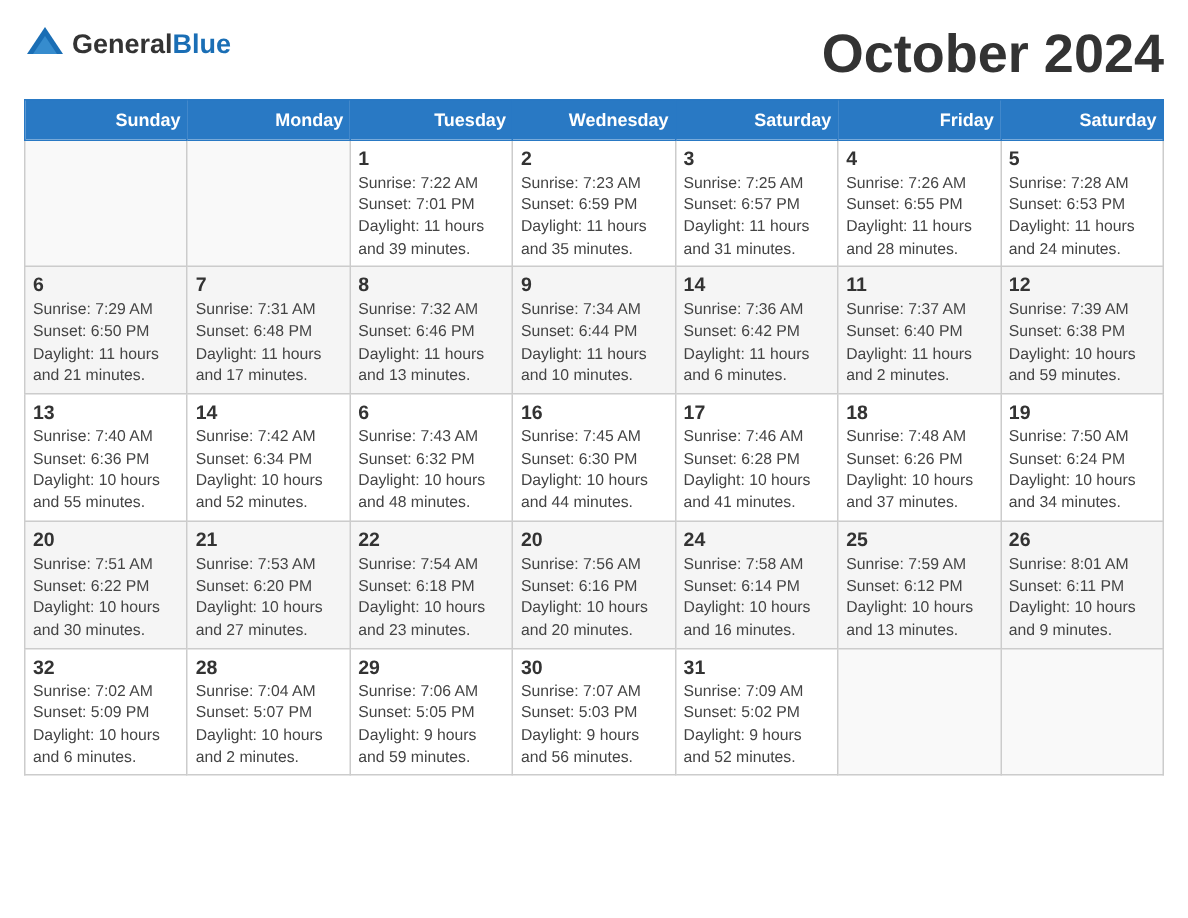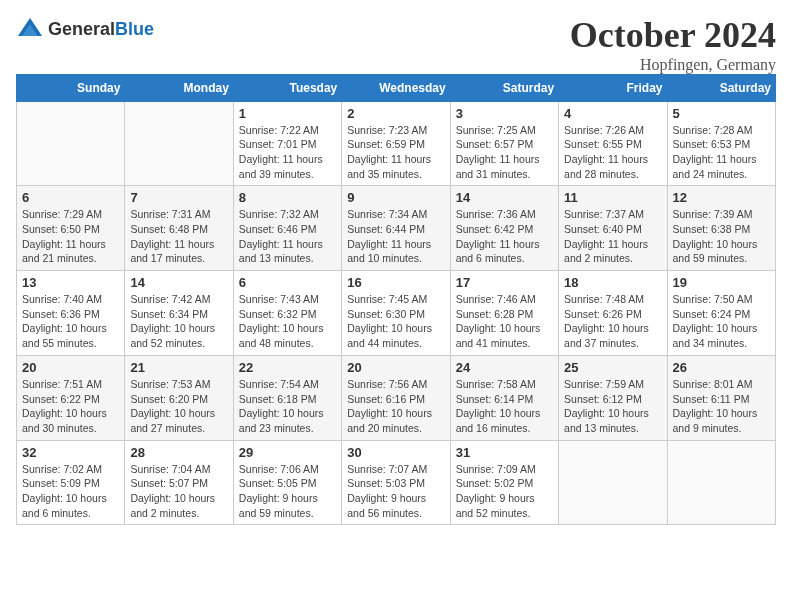--- a/index.html
+++ b/index.html
@@ -7,20 +7,21 @@
       font-family: Arial, sans-serif;
       background: #fff;
       width: 792px;
       min-height: 612px;
       padding: 16px;
     }
     .header {
       display: flex;
       justify-content: space-between;
       align-items: flex-start;
+      margin-bottom: 10px;
     }
     .logo {
       display: flex;
       align-items: center;
       gap: 4px;
     }
     .logo-text-general {
       font-size: 18px;
       font-weight: bold;
       color: #333;
@@ -30,22 +31,21 @@
       font-size: 18px;
       font-weight: bold;
       color: #1a6eb5;
       line-height: 1.1;
     }
     .logo-icon {
       width: 28px;
       height: 28px;
     }
     .title-block {
-      text-align: right;
-      font-family: Liberation Serif, serif;
+      text-align: left;
     }
     .month-title {
       font-size: 36px;
       font-weight: bold;
       color: #333;
       line-height: 1.1;
     }
     .location-title {
       font-size: 16px;
       color: #555;
@@ -103,21 +103,20 @@
       <polygon points="14,8 22,20 6,20" fill="#4aa0e0" opacity="0.6"></polygon>
     </svg>
     <div>
       <div>
         <span class="logo-text-general">General</span><span class="logo-text-blue">Blue</span>
       </div>
     </div>
   </div>
   <div class="title-block">
     <div class="month-title">October 2024</div>
-    <div class="location-title">Hopfingen, Germany</div>
   </div>
 </div>
 
 <table>
   <thead>
     <tr>
     <th>Sunday</th>
         <th>Monday</th>
         <th>Tuesday</th>
         <th>Wednesday</th>

